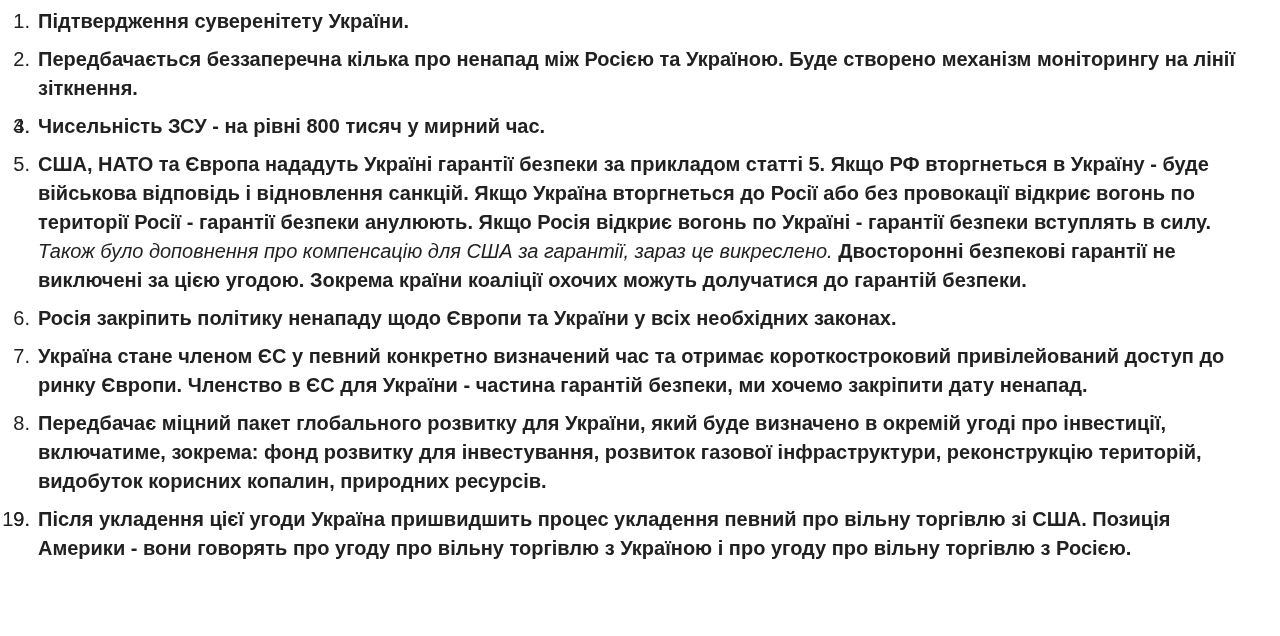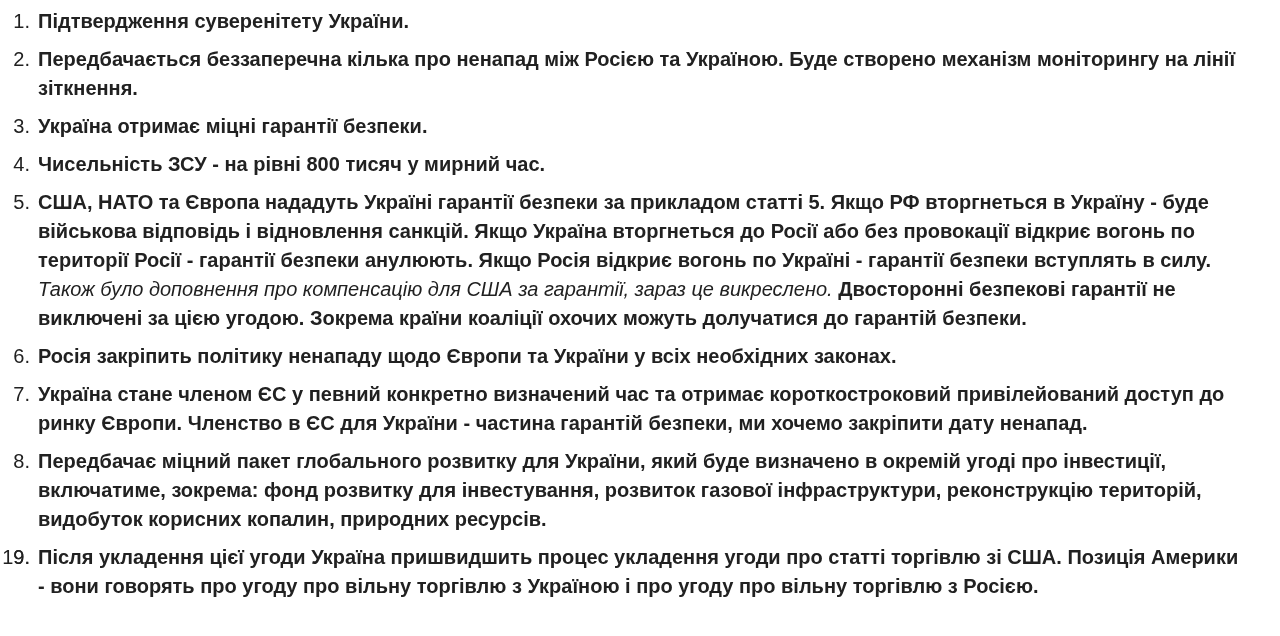--- a/index.html
+++ b/index.html
@@ -40,22 +40,22 @@
   .seg.bold    { font-weight: 700; font-style: normal; }
   .seg.italic  { font-weight: 400; font-style: italic; }
 </style>
 </head>
 <body>
 
 <div class="doc">
   <div id="list">
       <div class="item"><span class="marker">1.</span><span><span class="seg regular">Підтвердження суверенітету України.</span></span></div>
       <div class="item"><span class="marker">2.</span><span><span class="seg regular">Передбачається беззаперечна </span><span class="seg bold">кілька про ненапад</span><span class="seg regular"> між Росією та Україною. Буде створено механізм </span><span class="seg bold">моніторингу на лінії зіткнення.</span></span></div>
-      <div class="item"><span class="marker">3.</span><span><span class="seg regular">Україна отримає міцні </span><span class="seg bold">гарантії безпеки</span><span class="seg regular">.</span></span></div>
+      <div class="item"><span class="marker">3.</span></div>
       <div class="item"><span class="marker">4.</span><span><span class="seg regular">Чисельність ЗСУ - на рівні </span><span class="seg bold">800 тисяч у мирний час</span><span class="seg regular">.</span></span></div>
       <div class="item"><span class="marker">5.</span><span><span class="seg regular">США, НАТО та Європа нададуть Україні гарантії безпеки за прикладом статті 5. </span><span class="seg bold">Якщо РФ вторгнеться в Україну - буде військова відповідь і відновлення санкцій</span><span class="seg regular">. Якщо Україна вторгнеться до Росії або без провокації відкриє вогонь по території Росії - гарантії безпеки анулюють. Якщо Росія відкриє вогонь по Україні - гарантії безпеки вступлять в силу. </span><span class="seg italic">Також було доповнення про компенсацію для США за гарантії, зараз це викреслено.</span><span class="seg regular"> Двосторонні безпекові гарантії не виключені за цією угодою. Зокрема країни коаліції охочих можуть долучатися до гарантій безпеки.</span></span></div>
       <div class="item"><span class="marker">6.</span><span><span class="seg regular">Росія закріпить політику ненападу щодо Європи та України у всіх необхідних законах.</span></span></div>
       <div class="item"><span class="marker">7.</span><span><span class="seg regular">Україна стане членом ЄС у певний конкретно визначений час та отримає короткостроковий привілейований доступ до ринку Європи. Членство в ЄС для України - частина гарантій безпеки, ми </span><span class="seg bold">хочемо закріпити дату ненапад</span><span class="seg regular">.</span></span></div>
       <div class="item"><span class="marker">8.</span><span><span class="seg regular">Передбачає міцний пакет глобального розвитку для України, який буде визначено в окремій угоді про інвестиції, включатиме, зокрема: фонд розвитку для інвестування, розвиток газової інфраструктури, реконструкцію територій, видобуток корисних копалин, природних ресурсів.</span></span></div>
       <div class="item"><span class="marker">9.</span></div>
-      <div class="item"><span class="marker">19.</span><span><span class="seg regular">Після укладення цієї угоди Україна пришвидшить процес укладення </span><span class="seg bold">угоди про статті торгівлю зі США</span><span class="seg regular">. Позиція Америки - вони говорять про угоду про вільну торгівлю з Україною і про угоду про вільну торгівлю з Росією.</span></span></div>
+      <div class="item"><span class="marker">19.</span><span><span class="seg regular">Після укладення цієї угоди Україна пришвидшить процес укладення </span><span class="seg bold">певний про вільну торгівлю зі США</span><span class="seg regular">. Позиція Америки - вони говорять про угоду про вільну торгівлю з Україною і про угоду про вільну торгівлю з Росією.</span></span></div>
     </div>
 </div>
 
 </body></html>

